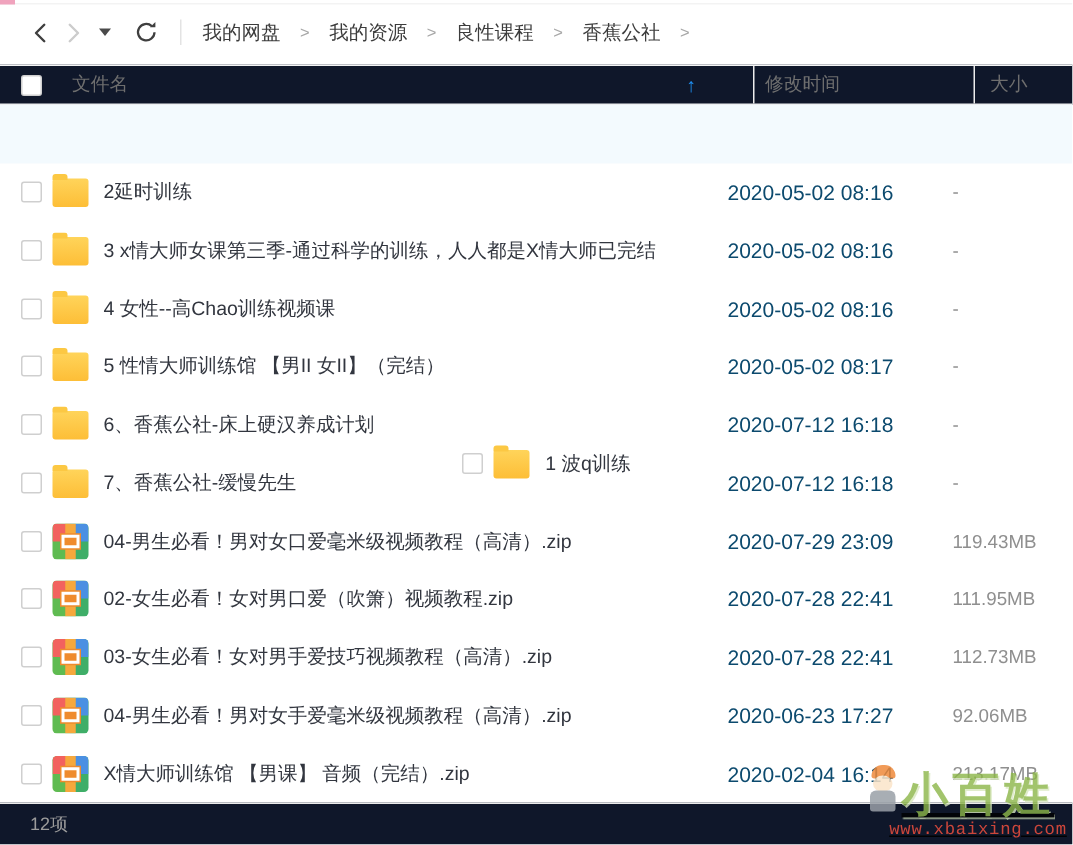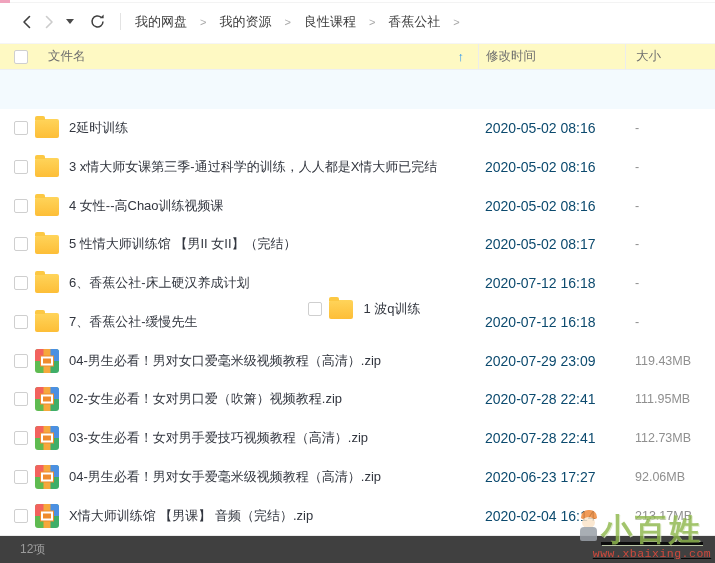--- a/index.html
+++ b/index.html
@@ -23,24 +23,24 @@
   .divider-v { width:1px; height:17px; background:#e3e3e3; margin:0 14px 0 12px; }
 
   .breadcrumb { display:flex; align-items:center; font-size:13px; color:#3c3c3c; }
   .crumb { margin-right:13px; cursor:pointer; white-space:nowrap; }
   .crumb-sep { margin-right:13px; color:#a8a8a8; font-size:11px; }
 
   
   .table-header {
     height:27px; display:flex; align-items:center;
     border-top:1px solid #f5f5f5; border-bottom:1px solid #edeff1;
-    font-size:12.5px; color:#6e6e6e; background:#fef9c3;
+    font-size:12.5px; color:#6e6e6e; background:#0f172a;
   }
   .th-name { flex:0 0 478px; display:flex; align-items:center; padding-left:14px; height:100%; }
-  .th-modified { flex:0 0 147px; padding-left:7px; border-left:1px solid #ececec; height:100%; display:flex; align-items:center; }
+  .th-modified { flex:0 0 147px; padding-left:7px; border-left:1px solid #ececec; height:100%; display:flex; align-items:center;margin-left:24px; }
   .th-size { flex:1; padding-left:10px; border-left:1px solid #ececec; height:100%; display:flex; align-items:center; }
   .th-label { cursor:pointer; }
   .hdr-checkbox { margin-right:20px; }
   .sort-arrow { margin-left:auto; margin-right:14px; color:#1e8ff2; font-size:13px; font-weight:bold; cursor:pointer; }
 
   
   .checkbox {
     width:14px; height:14px; border:1px solid #cfcfcf; border-radius:2px;
     background:#fff; flex:0 0 14px; cursor:pointer;
   }
@@ -84,21 +84,21 @@
   }
   .icon-zip .buckle {
     position:absolute; top:50%; left:50%; transform:translate(-50%,-50%);
     width:12px; height:9px; background:#ef8b2d; border:2px solid #ffffff;
     box-shadow:0 0 0 1px #ef8b2d;
   }
 
   
   .footer {
     position:absolute; left:0; right:0; bottom:0; height:28px;
-    border-top:1px solid #ebebeb; background:#404040;
+    border-top:1px solid #ebebeb; background:#0f172a;
     display:flex; align-items:center; padding-left:20px;
     font-size:12px; color:#9b9b9b;
   }
 
   
   .watermark { position:absolute; right:1px; bottom:3px; width:124px; z-index:6; text-align:center;text-decoration:underline; }
   .wm-text {
     font-size:31px; line-height:34px; font-weight:bold; letter-spacing:3px;
     color:#8cb648; opacity:.8; text-shadow:1px 1px 0 #d9e8c0;
     font-family:"Liberation Serif","DejaVu Serif",serif;

